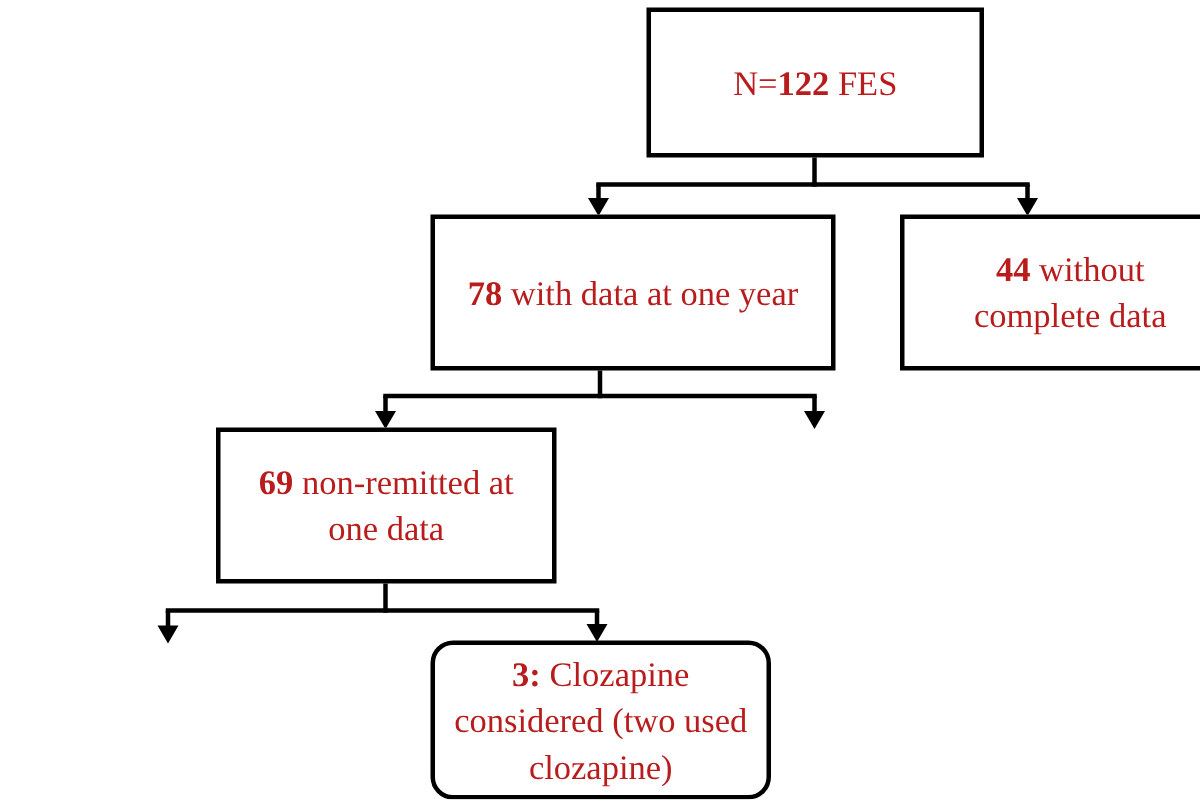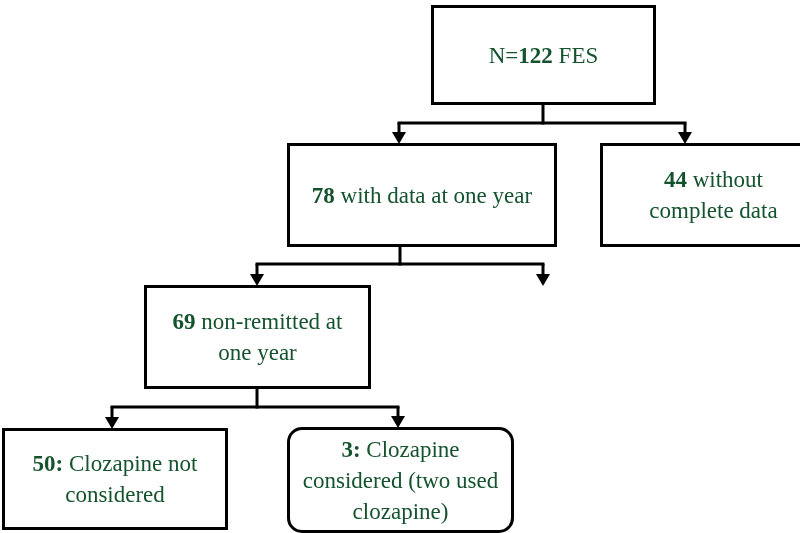--- a/index.html
+++ b/index.html
@@ -6,21 +6,21 @@
     margin: 0;
     padding: 0;
     background: #ffffff;
   }
   #canvas {
     position: relative;
     width: 800px;
     height: 533px;
     background: #ffffff;
     font-family: "Liberation Serif", "DejaVu Serif", serif;
-    color: #14532d;
+    color: #b91c1c;
     overflow: hidden;
   }
   #connector-layer {
     position: absolute;
     left: 0;
     top: 0;
     width: 800px;
     height: 533px;
   }
   .flow-box {
@@ -91,25 +91,22 @@
 
   <div class="flow-box" id="box-with-data">
     <span><span></span><span class="num">78</span><span> with data at one year</span></span>
   </div>
 
   <div class="flow-box" id="box-without-data">
     <span class="txt-narrow"><span></span><span class="num">44</span><span> without complete data</span></span>
   </div>
 
   <div class="flow-box" id="box-non-remitted">
-    <span><span></span><span class="num">69</span><span> non-remitted at one year</span></span>
+    <span><span></span><span class="num">69</span><span> non-remitted at one data</span></span>
   </div>
 
 
-  <div class="flow-box" id="box-cloz-not">
-    <span><span></span><span class="num">50:</span><span> Clozapine not considered</span></span>
-  </div>
 
   <div class="flow-box" id="box-cloz-considered">
     <span><span></span><span class="num">3:</span><span> Clozapine considered (two used clozapine)</span></span>
   </div>
 
 </div>
 
 </body></html>

